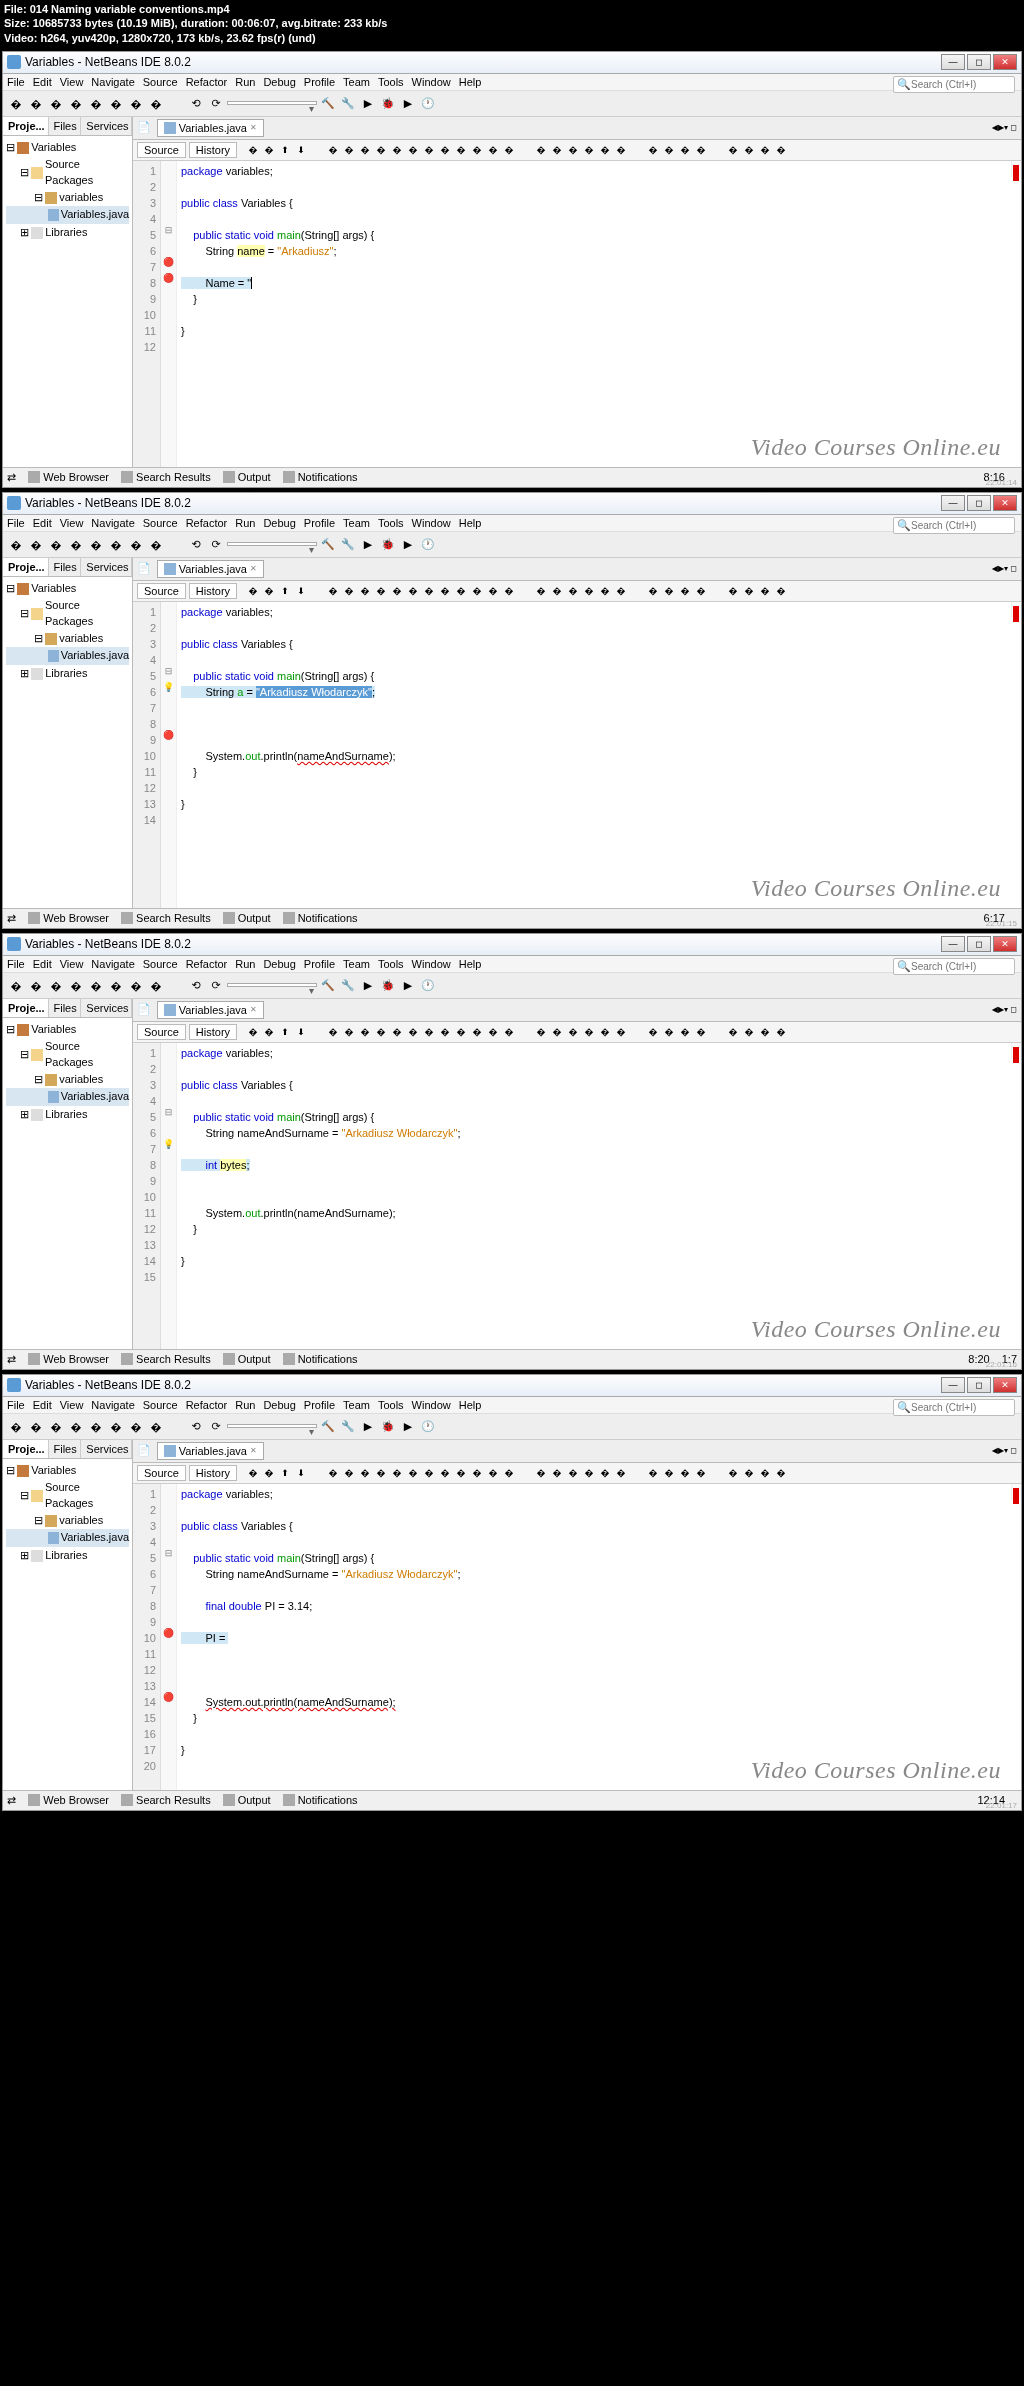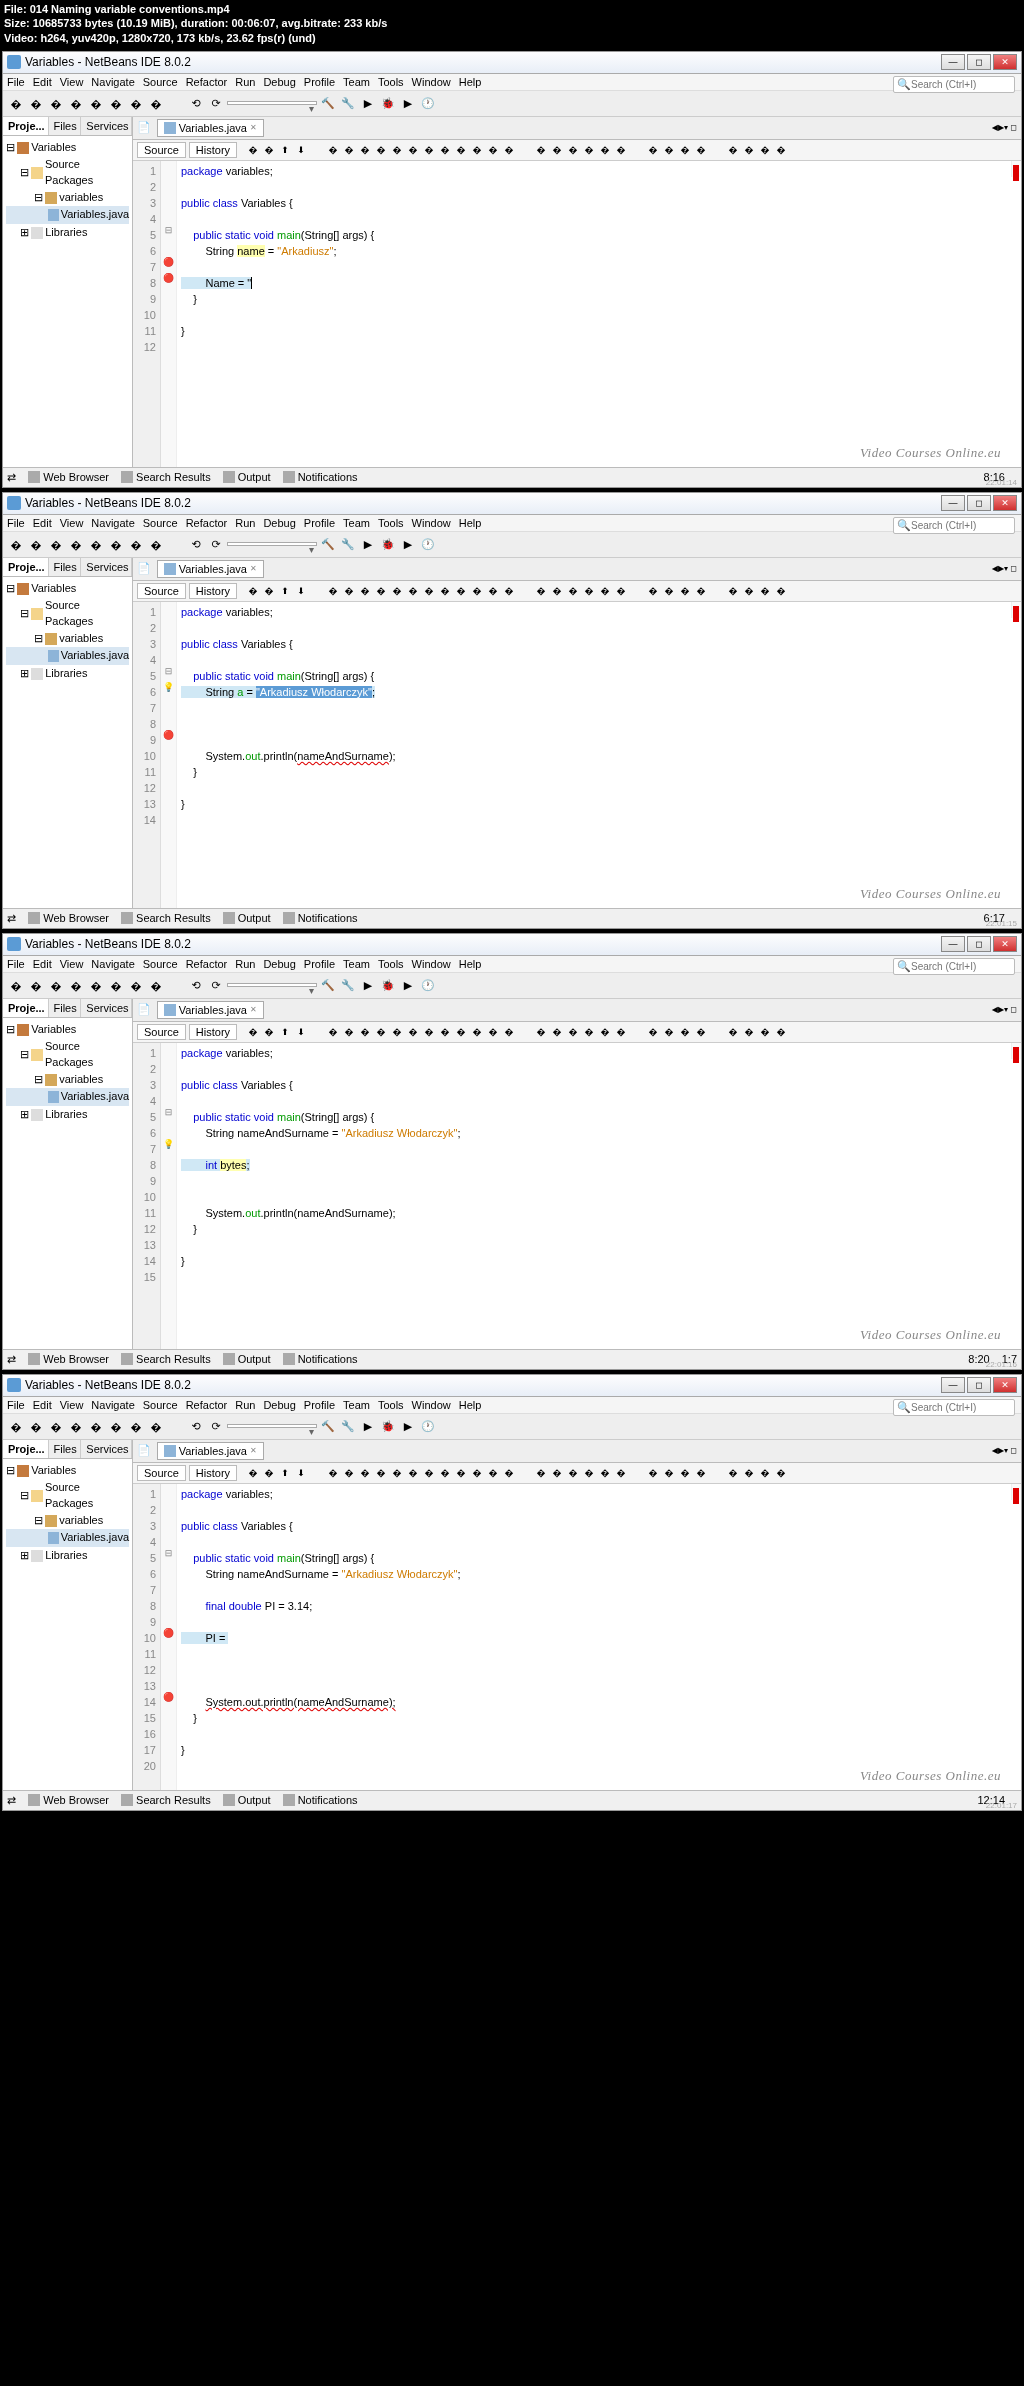--- a/index.html
+++ b/index.html
@@ -55,21 +55,21 @@
 .codelines div{height:16px;white-space:pre}
 .kw{color:#0000d0}
 .str{color:#ce7b00}
 .var{color:#009900}
 .hl{background:#ffffb0}
 .hlblue{background:#d0e8f5}
 .hlsel{background:#5b9bd5;color:#fff}
 .errline{text-decoration:underline wavy #d00}
 .rmargin{position:absolute;right:0;top:0;bottom:0;width:10px;background:#fafafa;border-left:1px solid #eee}
 .rmark{position:absolute;right:2px;width:6px;height:3px}
-.watermark{position:absolute;right:20px;bottom:26px;font-family:serif;font-style:italic;font-size:13px;color:#888;letter-spacing:0.5px}
+.watermark{position:absolute;right:20px;bottom:26px;font-family:serif;font-style:italic;font-size:24px;color:#888;letter-spacing:0.5px}
 .statusbar{background:#f0f0f0;border-top:1px solid #bbb;display:flex;align-items:center;padding:2px 4px;font-size:10px;gap:12px;height:20px}
 .statusbar .sbitem{display:flex;align-items:center;gap:3px}
 .statusbar .sbi{width:12px;height:12px;display:inline-block;background:#aaa}
 .ts2{position:absolute;right:4px;bottom:0;color:#aaa;font-size:8px}
 .cursor{border-left:1px solid #000;animation:none}
 </style>
 </head>
 <body>
 
 <div class="header">

